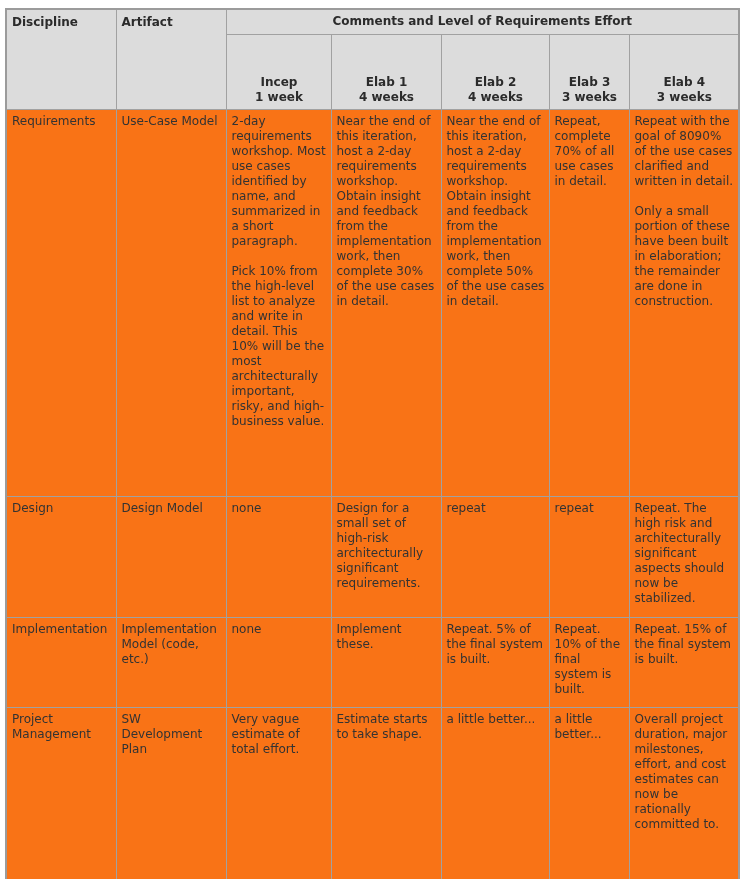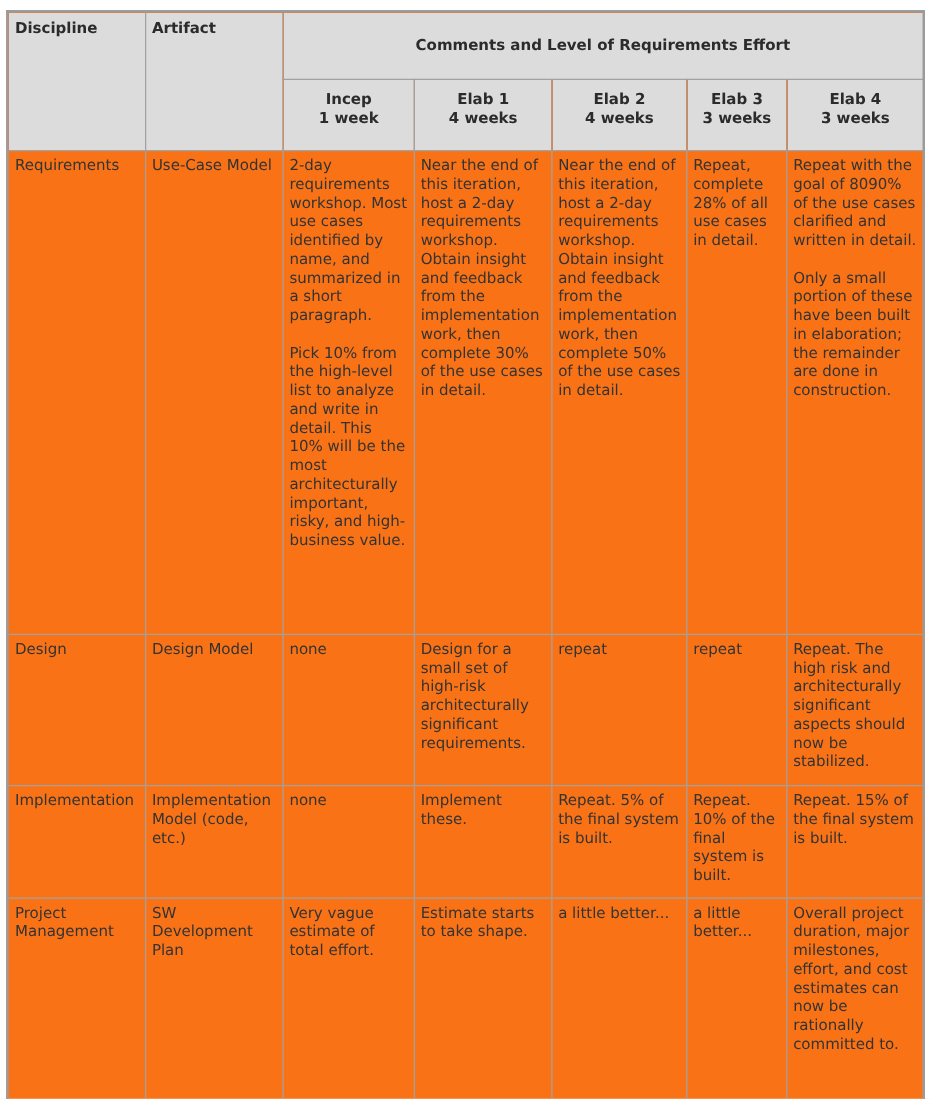--- a/index.html
+++ b/index.html
@@ -35,31 +35,31 @@
     word-wrap: break-word;
   }
   .effort-table thead th {
     background: #dcdcdc;
     font-weight: bold;
     color: #2b2b2b;
   }
   th.span-head {
     text-align: center;
     vertical-align: middle;
-    padding: 19px 4px;
+    padding: 4px 4px;
   }
   th.corner-head {
     vertical-align: top;
     padding-top: 5px;
   }
   th.phase-head {
     text-align: center;
     padding-top: 8px;
   }
-  .phase-name { display: block; }
+  .phase-name { display: block; margin-top: 32px; }
   .phase-gap { height: 18px; }
   .phase-duration { display: block; }
   td .para + .para { margin-top: 15px; }
   
   tr.hdr-row-1 { height: 25px; }
   tr.hdr-row-2 { height: 57px; }
 </style>
 </head>
 <body>
 
@@ -120,21 +120,21 @@
             <div class="para">2-day requirements workshop. Most use cases identified by name, and summarized in a short paragraph.</div>
             <div class="para">Pick 10% from the high-level list to analyze and write in detail. This 10% will be the most architecturally important, risky, and high-business value.</div>
           </td>
           <td>
             <div class="para">Near the end of this iteration, host a 2-day requirements workshop. Obtain insight and feedback from the implementation work, then complete 30% of the use cases in detail.</div>
           </td>
           <td>
             <div class="para">Near the end of this iteration, host a 2-day requirements workshop. Obtain insight and feedback from the implementation work, then complete 50% of the use cases in detail.</div>
           </td>
           <td>
-            <div class="para">Repeat, complete 28% of all use cases in detail.</div>
+            <div class="para">Repeat, complete 70% of all use cases in detail.</div>
           </td>
           <td>
             <div class="para">Repeat with the goal of 8090% of the use cases clarified and written in detail.</div>
             <div class="para">Only a small portion of these have been built in elaboration; the remainder are done in construction.</div>
           </td>
         </tr>
         <tr style="height: 121px;">
           <td>
             <div class="para">Design</div>
           </td>

